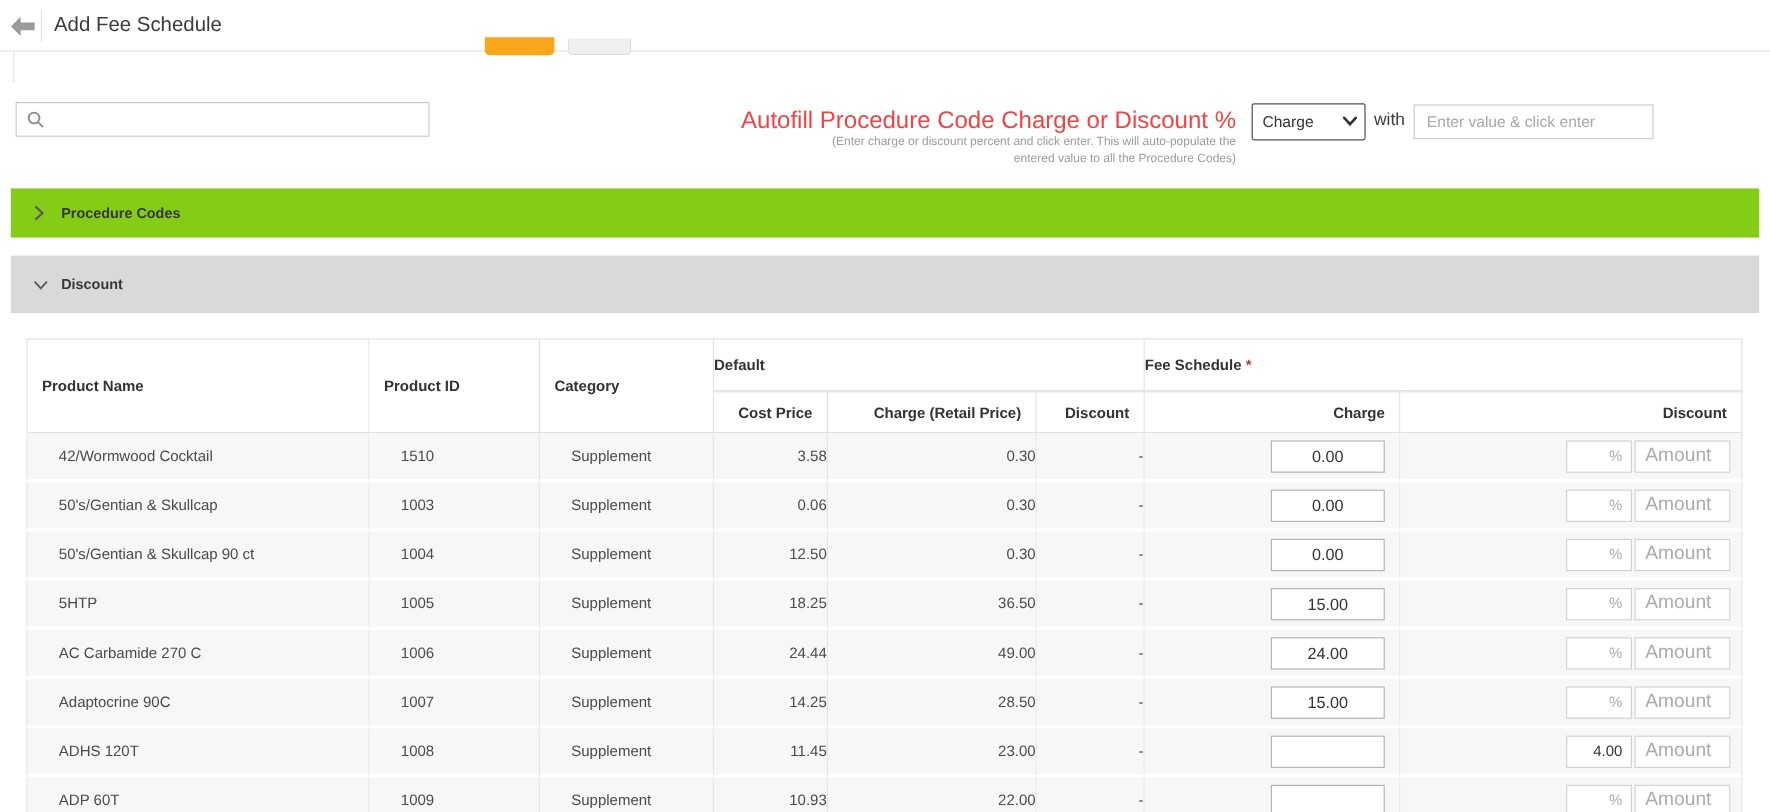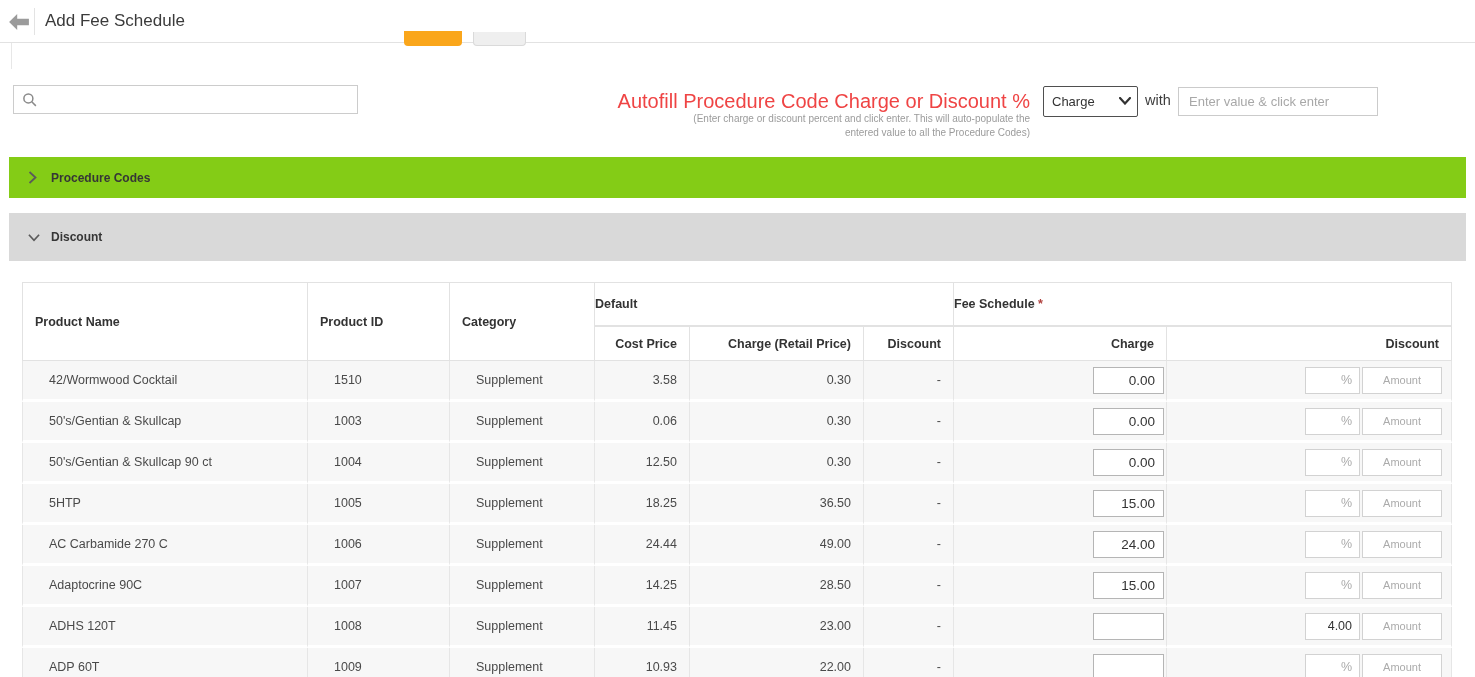--- a/index.html
+++ b/index.html
@@ -59,32 +59,32 @@
   .fee-table thead tr th.first { border-left:1px solid #e2e2e2; }
   .fee-table thead tr.group-row th { height:44px; text-align:left; }
   .fee-table thead tr.sub-row th { height:35px; text-align:right; padding-right:12px; }
   .fee-table th.rowspan2 { text-align:left; padding-left:12px; }
   .req { color:#b0413e; }
 
   .fee-table tbody td { background:#f7f7f7; height:41px; color:#4a4a4a;
     border-right:1px solid #e6e6e6; border-bottom:3px solid #ffffff; }
   .fee-table tbody td.first { border-left:1px solid #e6e6e6; }
   td.cell-left { padding-left:26px; text-align:left; }
-  td.cell-right { padding-right:12px; text-align:right; }
+  td.cell-right { text-align:right; }
   td.cell-input { vertical-align:middle; }
   .flex-right { display:flex; justify-content:flex-end; align-items:center; }
 
-  .charge-input { width:71px; height:27px; border:1px solid #b5b5b5; background:#fff;
-    text-align:right; padding:0 8px; font-size:13.5px; color:#333; margin-right:2px;
+  .charge-input { width:95px; height:27px; border:1px solid #b5b5b5; background:#fff;
+    text-align:center; padding:0 8px; font-size:13.5px; color:#333; margin-right:12px;
     font-family:"Liberation Sans", sans-serif; outline:none; }
   .pct-input { width:55px; height:27px; border:1px solid #d2d2d2; background:#fff;
     text-align:right; padding:0 7px; font-size:12.5px; color:#333; margin-right:2px;
     font-family:"Liberation Sans", sans-serif; outline:none; }
   .amt-input { width:80px; height:27px; border:1px solid #d2d2d2; background:#fff;
-    text-align:center; padding:0 8px; font-size:11px; color:#333; margin-right:9px;
+    text-align:left; padding:0 8px; font-size:16px; color:#333; margin-right:9px;
     font-family:"Liberation Sans", sans-serif; outline:none; }
   .pct-input::placeholder, .amt-input::placeholder { color:#ababab; }
 </style>
 </head>
 <body>
 
 <div class="app-header">
   <span class="back-btn">
     <svg width="22" height="18" viewBox="0 0 24 20">
       <path d="M10 1 L1 10 L10 19 L10 13.5 L23 13.5 L23 6.5 L10 6.5 Z" fill="#9b9b9b"></path>

